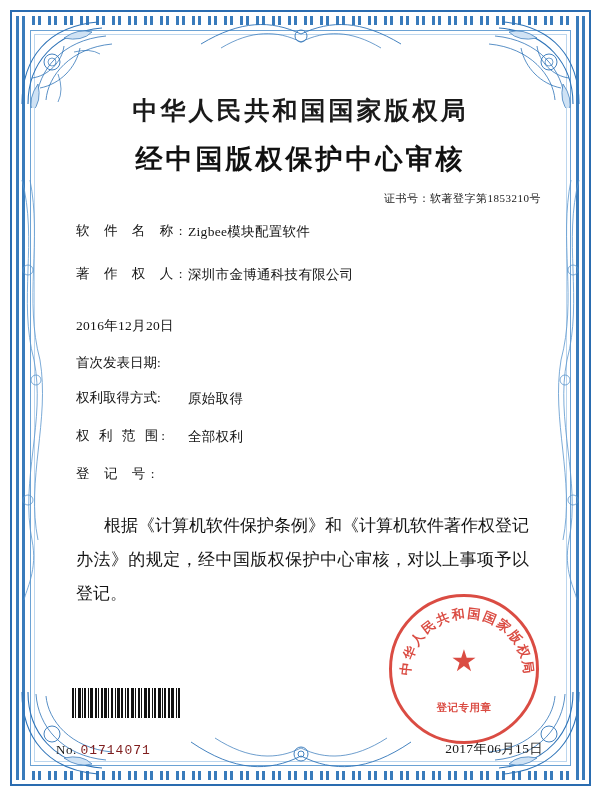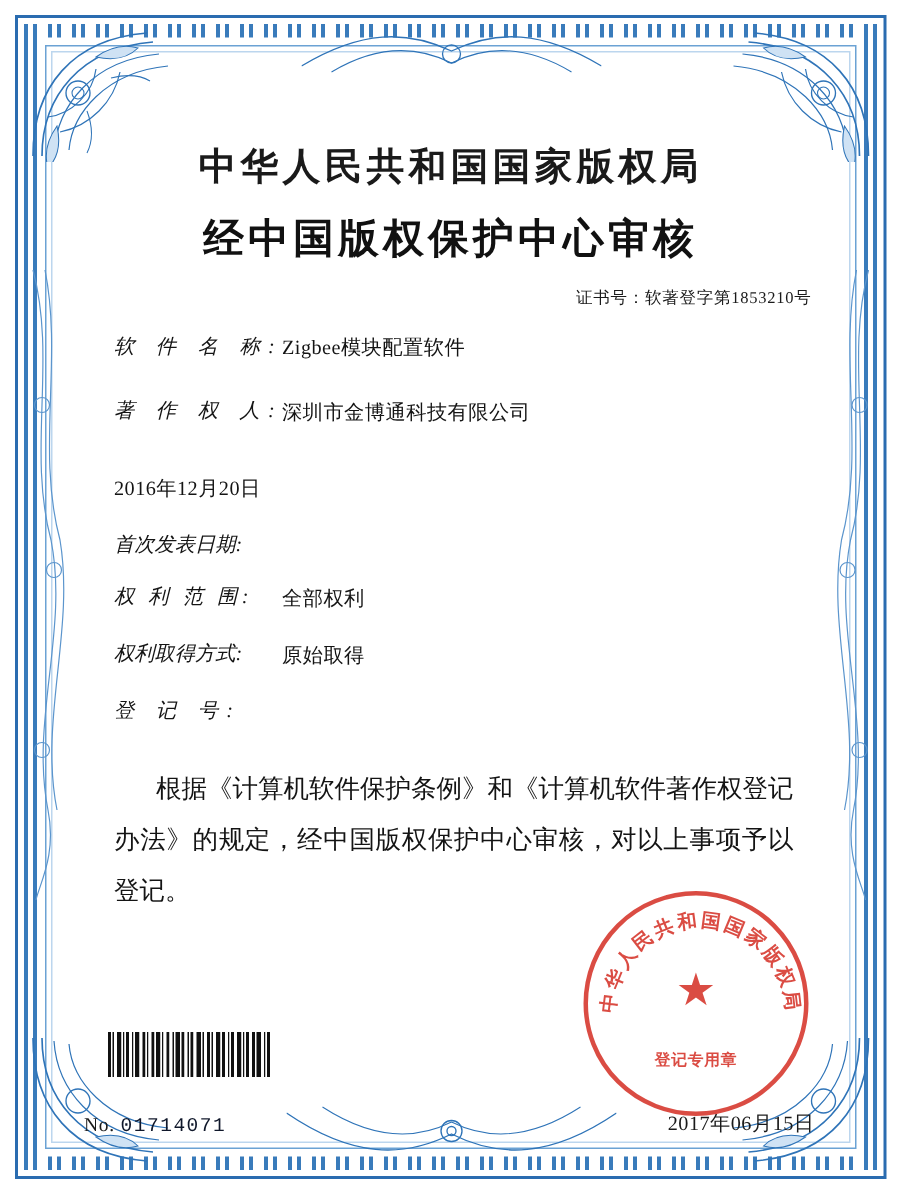--- a/index.html
+++ b/index.html
@@ -119,21 +119,20 @@
     align-items: flex-start;
     margin-bottom: 17px;
     font-size: 13.5px;
     color: #141414;
   }
   .field-label {
     width: 112px;
     flex: 0 0 112px;
     letter-spacing: 0px;
     white-space: nowrap;
-    font-style: italic;
   }
   .field-label.sp5 { letter-spacing: 5.5px; }
   .field-label.sp3 { letter-spacing: 3px; }
   .field-label.sp0 { letter-spacing: 0px; }
   .field-value {
     flex: 1;
     line-height: 1.55;
     letter-spacing: 0.3px;
   }
   .field-value .v2 { display: block; }
@@ -167,21 +166,21 @@
 
   .serial {
     position: absolute;
     left: 56px;
     bottom: 38px;
     font-size: 13px;
     color: #1a1a1a;
     letter-spacing: 0.5px;
   }
   .serial .num {
-    color: #0f172a;
+    color: #7f1d1d;
     font-family: "Liberation Mono", monospace;
     letter-spacing: 1px;
   }
 
   .issue-date {
     position: absolute;
     right: 58px;
     bottom: 38px;
     font-size: 13.5px;
     color: #1a1a1a;
@@ -368,27 +367,27 @@
 
       <div class="field-row">
         <div class="field-value">2016年12月20日</div>
       </div>
 
       <div class="field-row">
         <div class="field-label sp0">首次发表日期:</div>
       </div>
 
       <div class="field-row">
+        <div class="field-label sp0">权利取得方式:</div>
+        <div class="field-value">原始取得</div>
+      </div>
+
+      <div class="field-row">
         <div class="field-label sp3">权 利 范 围:</div>
         <div class="field-value">全部权利</div>
-      </div>
-
-      <div class="field-row">
-        <div class="field-label sp0">权利取得方式:</div>
-        <div class="field-value">原始取得</div>
       </div>
 
       <div class="field-row">
         <div class="field-label sp5">登 记 号:</div>
       </div>
 
     </div>
 
     <div class="para">
       <span class="indent"></span><span>根据《计算机软件保护条例》和《计算机软件著作权登记办法》的规定，经中国版权保护中心审核，对以上事项予以登记。</span>

